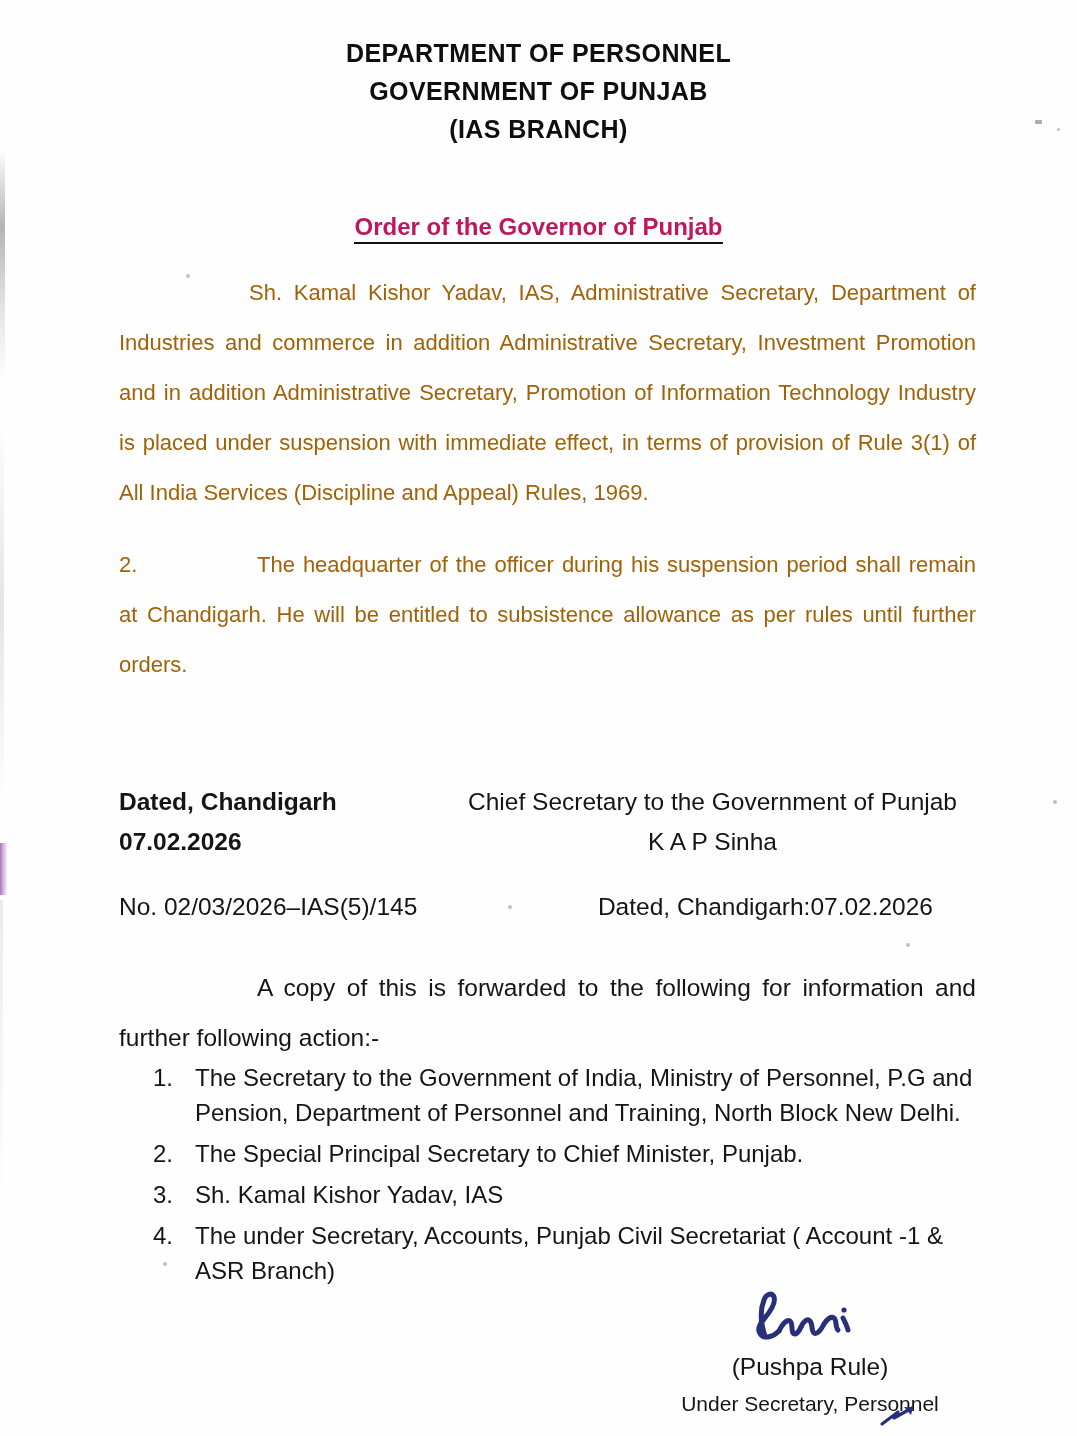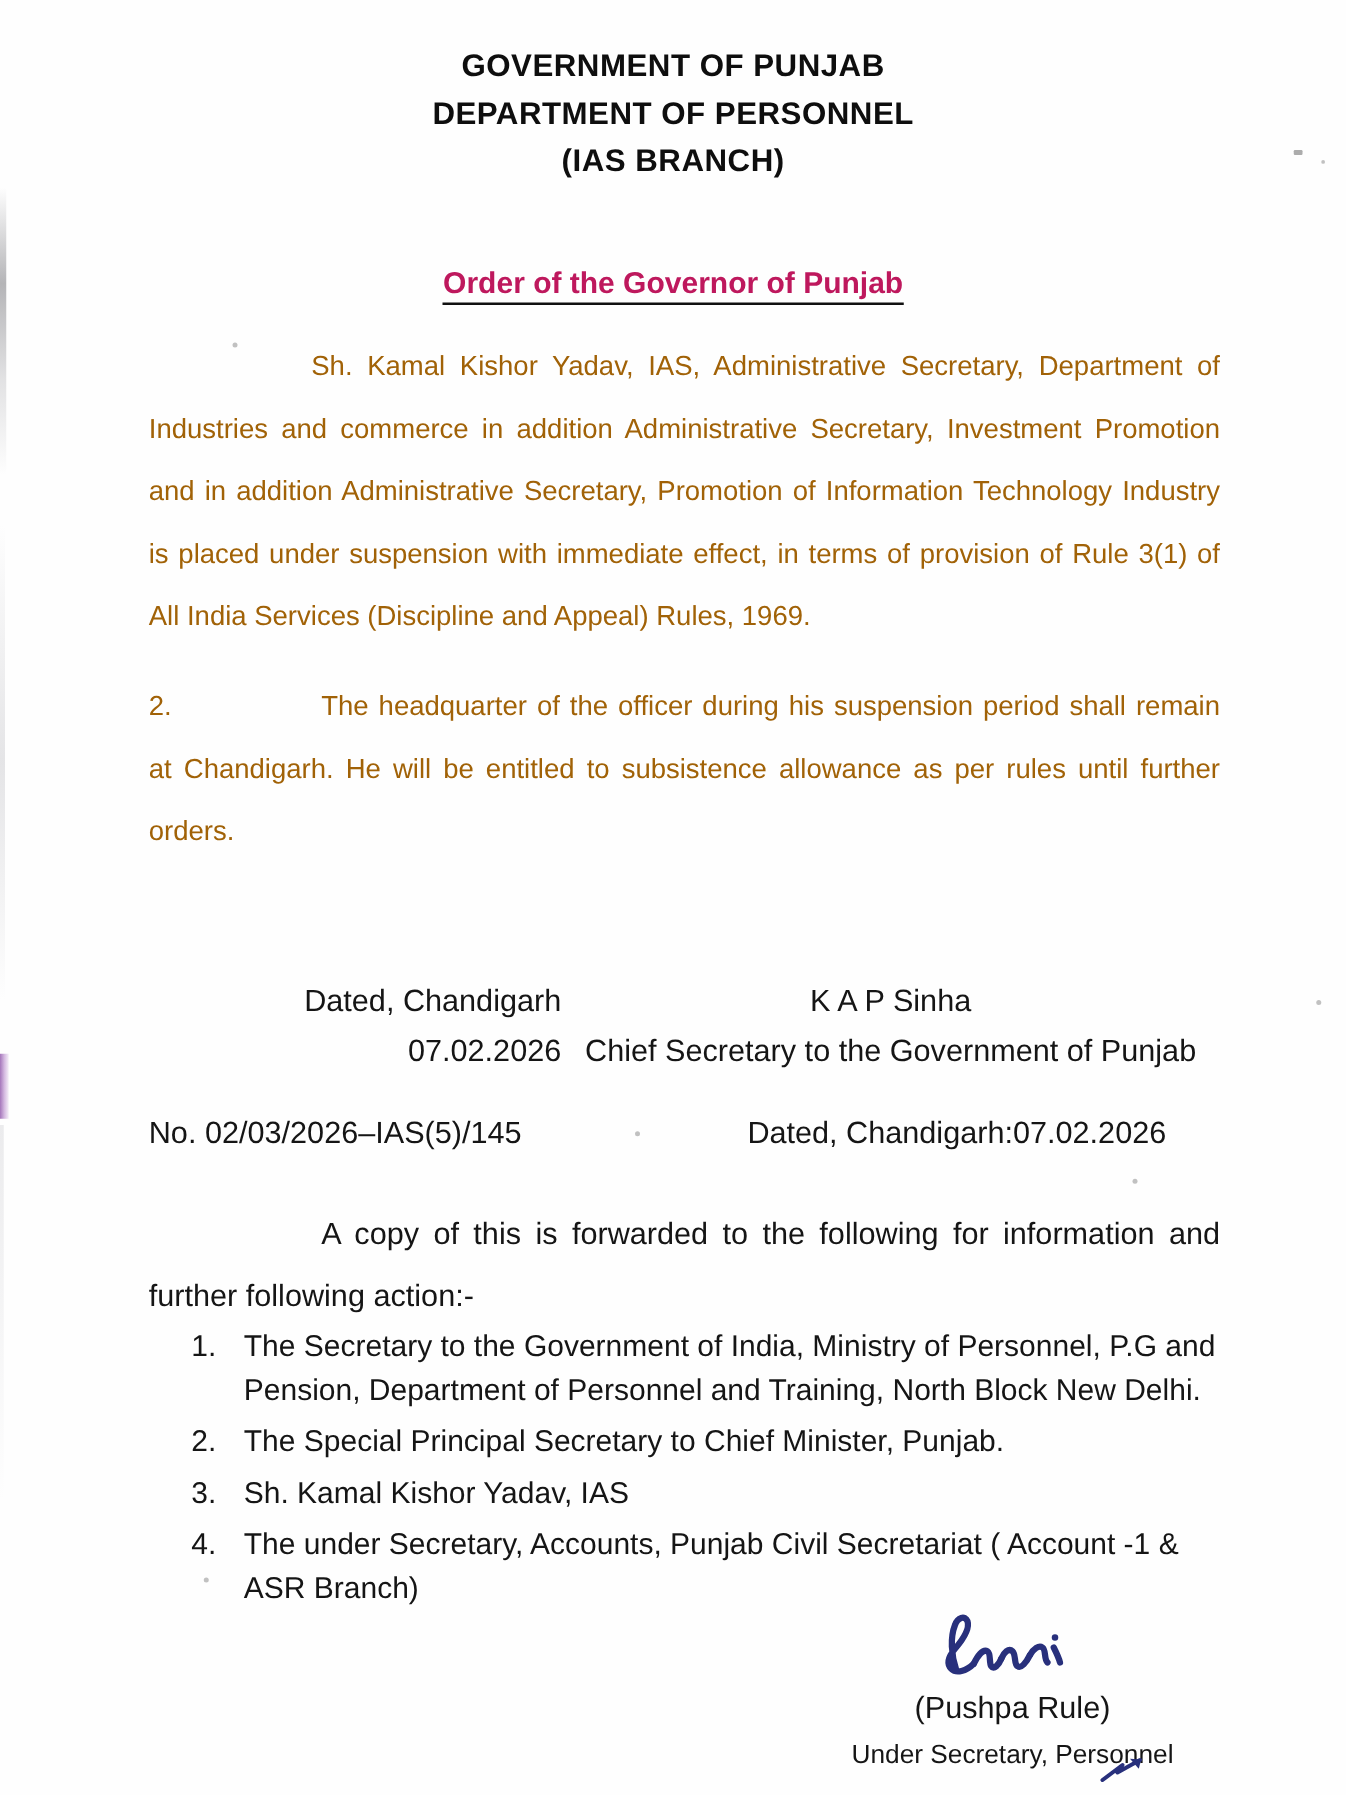--- a/index.html
+++ b/index.html
@@ -91,21 +91,22 @@
   
   #sign-row-1 {
     position: absolute;
     left: 119px; top: 782px; width: 857px;
     font-size: 24.5px;
     line-height: 40px;
   }
   #sign-row-1 .left-col {
     float: left;
     width: 330px;
-    text-align: right;
+    text-align: left;
+    font-weight: bold;
   }
   #sign-row-1 .right-col {
     float: left;
     width: 527px;
     text-align: center;
   }
 
   
   #memo-row {
     position: absolute;
@@ -183,22 +184,22 @@
   <div class="artifact" id="edge-streak-low"></div>
   <div class="speck" style="left:1035px; top:120px; width:7px; height:4px; border-radius:1px; background:rgba(90,90,90,0.5);"></div>
   <div class="speck" style="left:186px; top:274px; width:4px; height:4px;"></div>
   <div class="speck" style="left:1057px; top:128px; width:3px; height:3px;"></div>
   <div class="speck" style="left:906px; top:943px; width:4px; height:4px;"></div>
   <div class="speck" style="left:163px; top:1262px; width:4px; height:4px;"></div>
   <div class="speck" style="left:508px; top:905px; width:4px; height:4px;"></div>
   <div class="speck" style="left:1053px; top:800px; width:4px; height:4px;"></div>
 
   <div id="letterhead">
+    <div class="hline">DEPARTMENT OF PERSONNEL</div>
     <div class="hline">GOVERNMENT OF PUNJAB</div>
-    <div class="hline">DEPARTMENT OF PERSONNEL</div>
     <div class="hline">(IAS BRANCH)</div>
   </div>
 
   <div id="order-title">
     <span>Order of the Governor of Punjab</span>
   </div>
 
   <div id="body-block">
     <p class="para indent">Sh. Kamal Kishor Yadav, IAS, Administrative Secretary, Department of Industries and commerce in addition Administrative Secretary, Investment Promotion and in addition Administrative Secretary, Promotion of Information Technology Industry is placed under suspension with immediate effect, in terms of provision of Rule 3(1) of All India Services (Discipline and Appeal) Rules, 1969.</p>
     <p class="para" id="para-2">
@@ -206,22 +207,22 @@
       <span class="ptext">The headquarter of the officer during his suspension period shall remain at Chandigarh. He will be entitled to subsistence allowance as per rules until further orders.</span>
     </p>
   </div>
 
   <div id="sign-row-1">
     <div class="left-col">
       <div>Dated, Chandigarh</div>
       <div>07.02.2026</div>
     </div>
     <div class="right-col">
+      <div>Chief Secretary to the Government of Punjab</div>
       <div>K A P Sinha</div>
-      <div>Chief Secretary to the Government of Punjab</div>
     </div>
     <div style="clear:both"></div>
   </div>
 
   <div id="memo-row">
     <span class="memo-no">No. 02/03/2026–IAS(5)/145</span>
     <span class="memo-date">Dated, Chandigarh:07.02.2026</span>
     <div style="clear:both"></div>
   </div>
 

